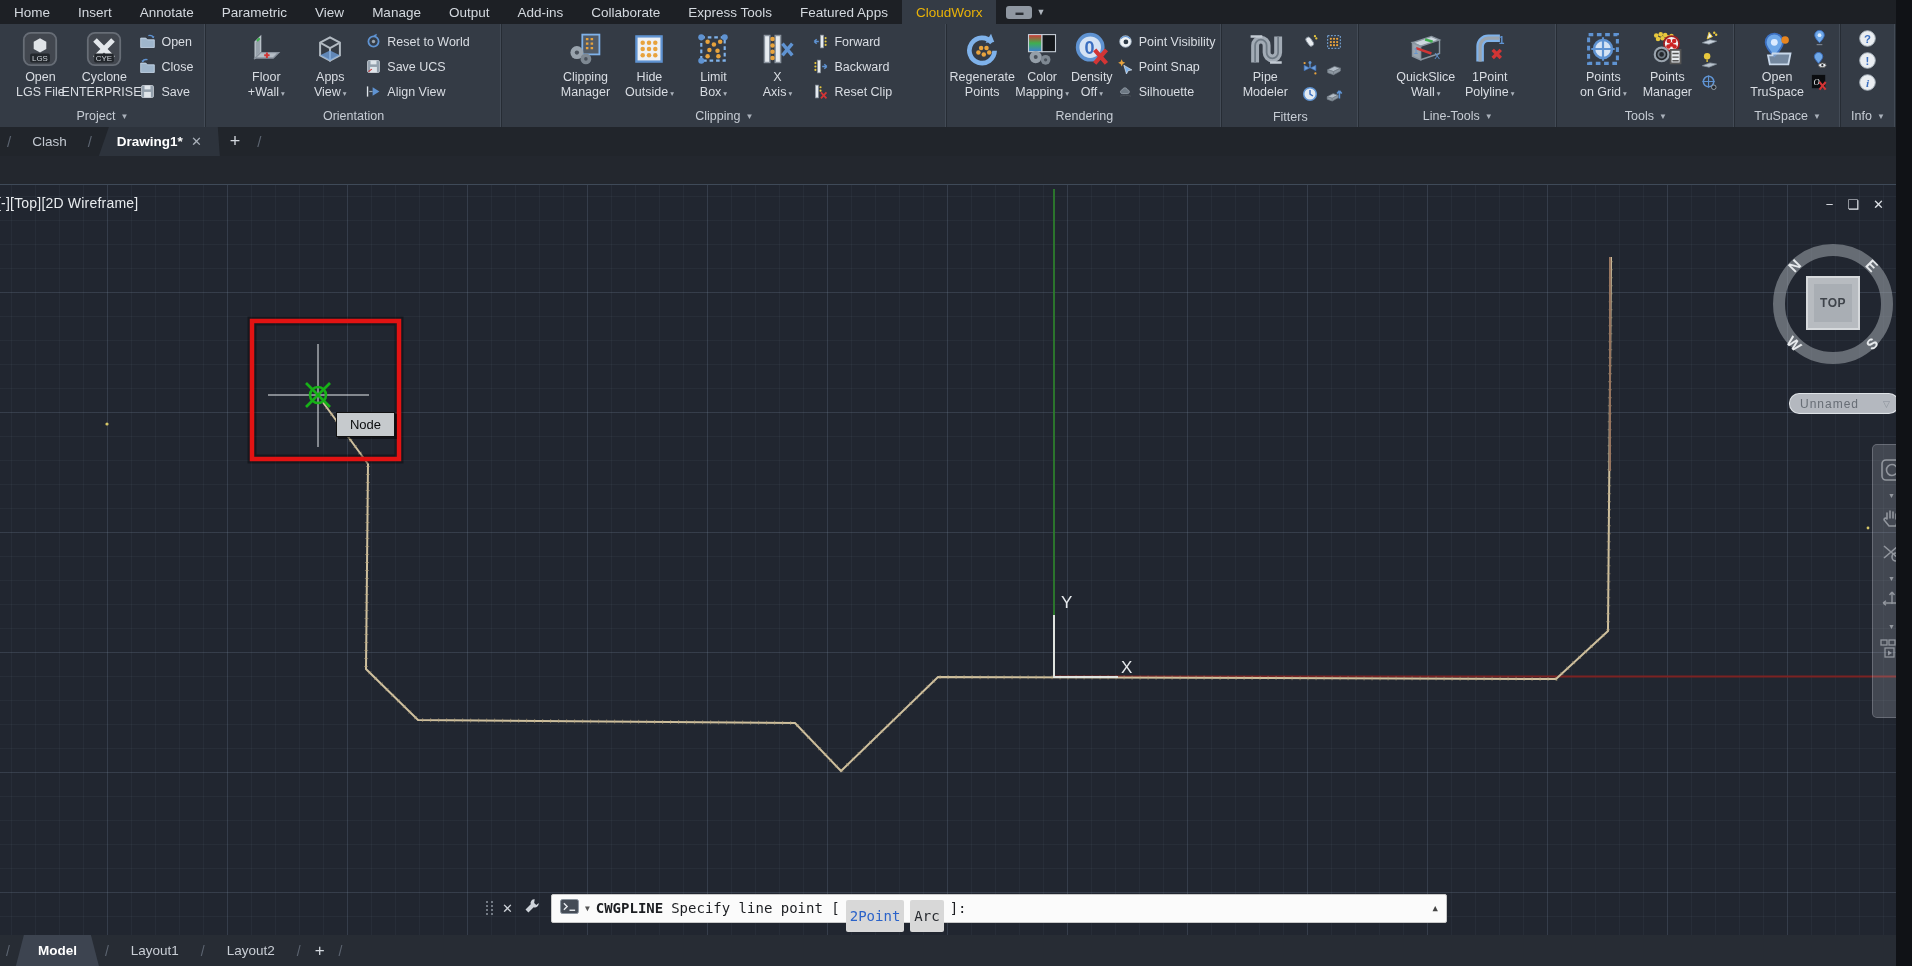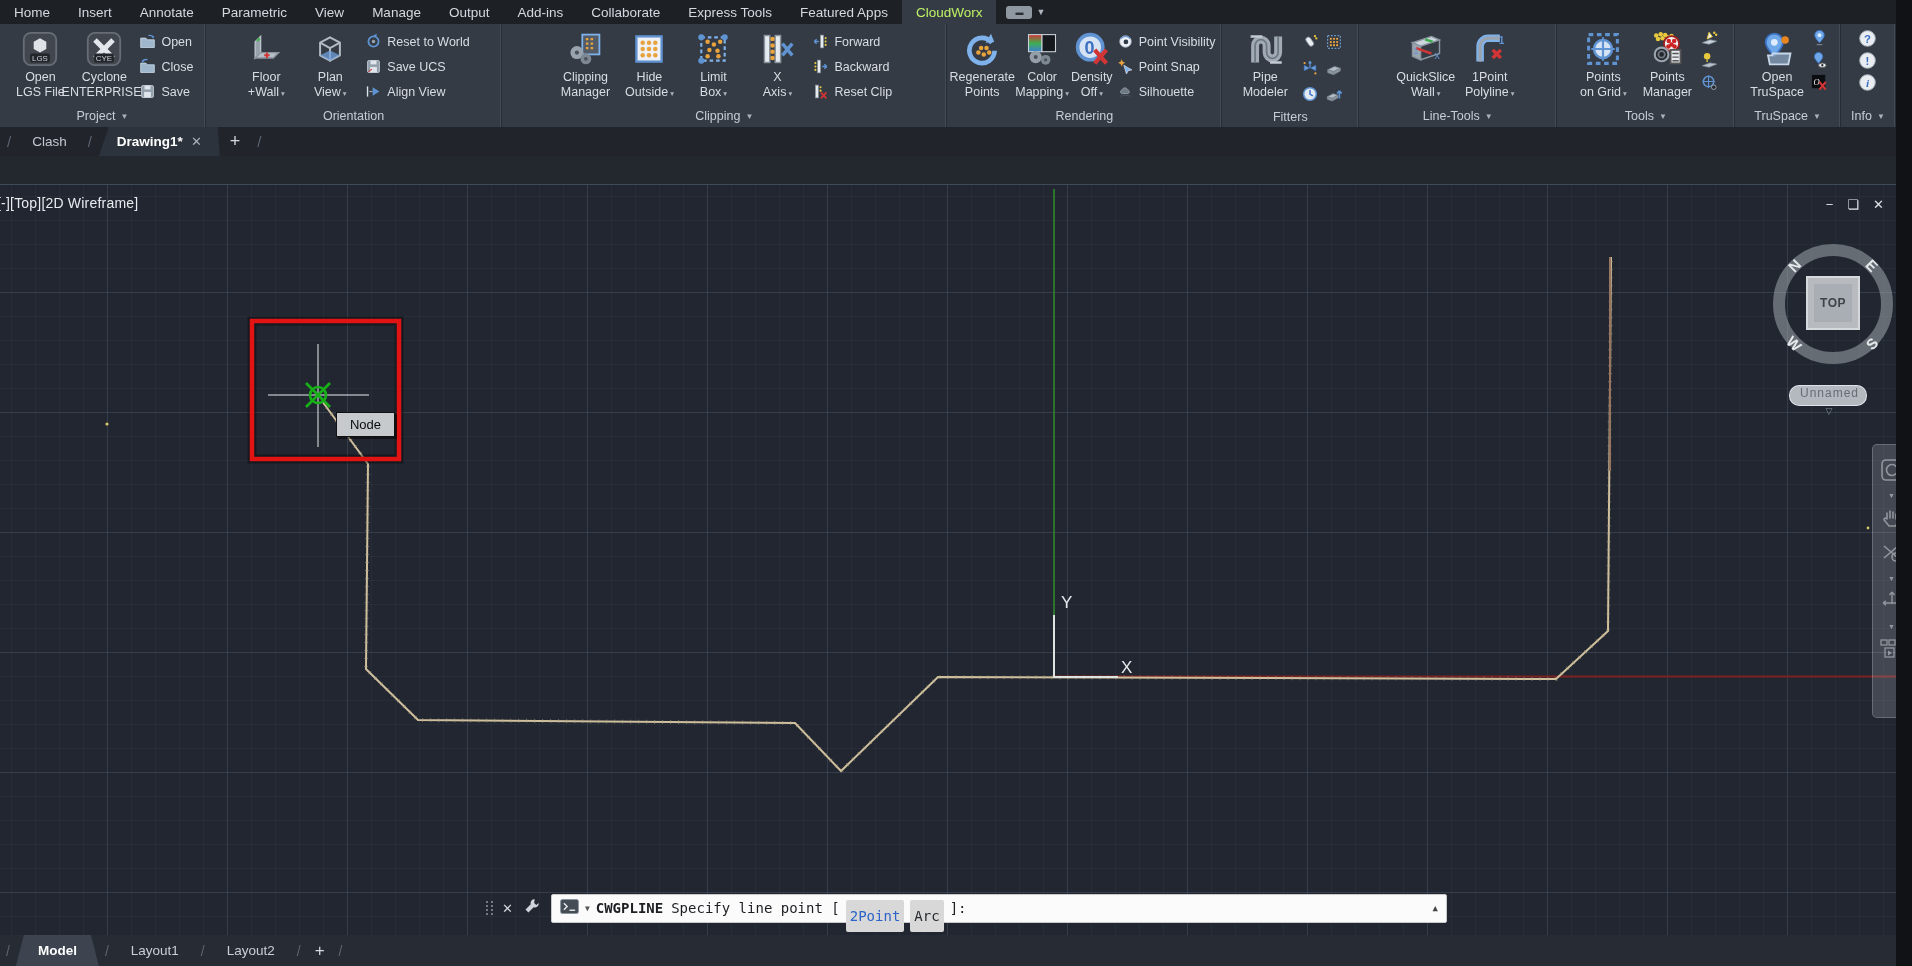--- a/index.html
+++ b/index.html
@@ -3,21 +3,21 @@
 <meta charset="utf-8">
 <style>
   html,body{margin:0;padding:0;background:#101216;}
   .app{position:relative;width:1896px;height:966px;overflow:hidden;
        font-family:"Liberation Sans",sans-serif;color:#d9dde2;background:#23272e;}
 
   
   .menubar{position:absolute;top:0;left:0;width:100%;height:24px;background:#1d2025;
            display:flex;align-items:stretch;font-size:13.5px;}
   .menutab{padding:0 14px;display:flex;align-items:center;color:#d4d9df;cursor:default;white-space:nowrap;}
-  .menutab.active{background:#343b45;color:#bef264;}
+  .menutab.active{background:#343b45;color:#eab308;}
   .ribbon-toggle{display:flex;align-items:center;gap:4px;margin-left:10px;}
   .ribbon-toggle .box{width:26px;height:13px;background:#8f97a1;border-radius:3px;
        display:flex;align-items:center;justify-content:center;font-size:8px;color:#2a2e34;}
   .ribbon-toggle .car{color:#aeb5bd;font-size:9px;}
 
   
   .ribbon{position:absolute;top:24px;left:0;width:100%;height:103px;background:#343b45;
           display:flex;align-items:stretch;}
   .panel{display:flex;flex-direction:column;border-right:1px solid #262c34;box-shadow:inset -1px 0 0 #434b56;}
   .panel-body{flex:1;display:flex;align-items:flex-start;justify-content:center;gap:2px;padding:3px 4px 0 4px;}
@@ -66,23 +66,23 @@
   .compass .ring{position:absolute;left:0;top:0;width:96px;height:96px;border:12px solid rgba(172,178,184,0.5);
                  border-radius:50%;}
   .compass .dir{position:absolute;left:60px;top:60px;width:0;height:0;display:flex;align-items:center;justify-content:center;
                 color:#e6e9ec;font-weight:bold;font-size:15px;}
   .compass .dir span{display:block;}
   .cface{position:absolute;left:33px;top:32px;width:54px;height:54px;background:#b7bbc0;border:2px solid #d6d9dc;
          box-sizing:border-box;display:flex;align-items:center;justify-content:center;}
   .cface .inner{width:38px;height:38px;background:#a9aeb4;display:flex;align-items:center;justify-content:center;
                 color:#3f444b;font-weight:bold;font-size:12px;letter-spacing:.5px;}
 
-  .unnamed{position:absolute;left:1789px;top:200px;height:19px;padding:0 7px 0 10px;border-radius:10px;
+  .unnamed{position:absolute;left:1789px;top:208px;height:19px;padding:0 7px 0 10px;border-radius:10px;
            background:rgba(200,205,211,0.88);border:1px solid rgba(235,238,241,0.8);
-           display:flex;align-items:center;gap:6px;color:#676d75;font-size:12px;letter-spacing:1px;flex-direction:column;}
+           display:flex;align-items:center;gap:24px;color:#676d75;font-size:12px;letter-spacing:1px;}
   .unnamed .car{font-size:9px;color:#8a9098;}
 
   
   .navbar{position:absolute;left:1872px;top:259px;width:37px;height:258px;border-radius:5px;
           background:rgba(200,206,213,0.20);border:1px solid rgba(215,220,226,0.25);
           display:flex;flex-direction:column;align-items:center;padding-top:14px;gap:9px;}
   .navbar .nx{position:absolute;top:1px;right:3px;font-size:9px;color:rgba(230,234,238,0.55);}
   .navbar .nv{opacity:.5;}
   .navbar .tick{color:rgba(230,234,238,0.5);font-size:7px;line-height:4px;}
 
@@ -225,21 +225,21 @@
           <button class="bigbtn">
             <div class="ic">
               <span style="display: inline-flex;">
                 <svg width="36" height="36" viewBox="0 0 20 20">
                   <path d="M4.5 6.5l5.5-3 5.5 3v7l-5.5 3-5.5-3z" fill="none" stroke="#b2bac2" stroke-width="1.1"></path>
                   <path d="M4.5 6.5l5.5 3 5.5-3M10 9.5V17" fill="none" stroke="#b2bac2" stroke-width="1.1"></path>
                   <path d="M4.5 13.5l5.5 3 5.5-3-5.5-2.6z" fill="#6fa0dc" opacity=".75"></path>
                 </svg>
               </span>
             </div>
-            <div class="ln">Plan</div>
+            <div class="ln">Apps</div>
             <div class="ln">View<span class="car">▾</span></div>
           </button>
           <div class="smallcol">
             <button class="smallbtn">
               <span style="display: inline-flex;">
                 <svg width="17" height="17" viewBox="0 0 20 20">
                   <circle cx="10" cy="10" r="6" fill="none" stroke="#5f93d2" stroke-width="2.1"></circle>
                   <circle cx="10" cy="10" r="2" fill="#9aa4ae"></circle>
                   <path d="M10 2.5l4-1.5-1 4z" fill="#5f93d2"></path>
                 </svg>

